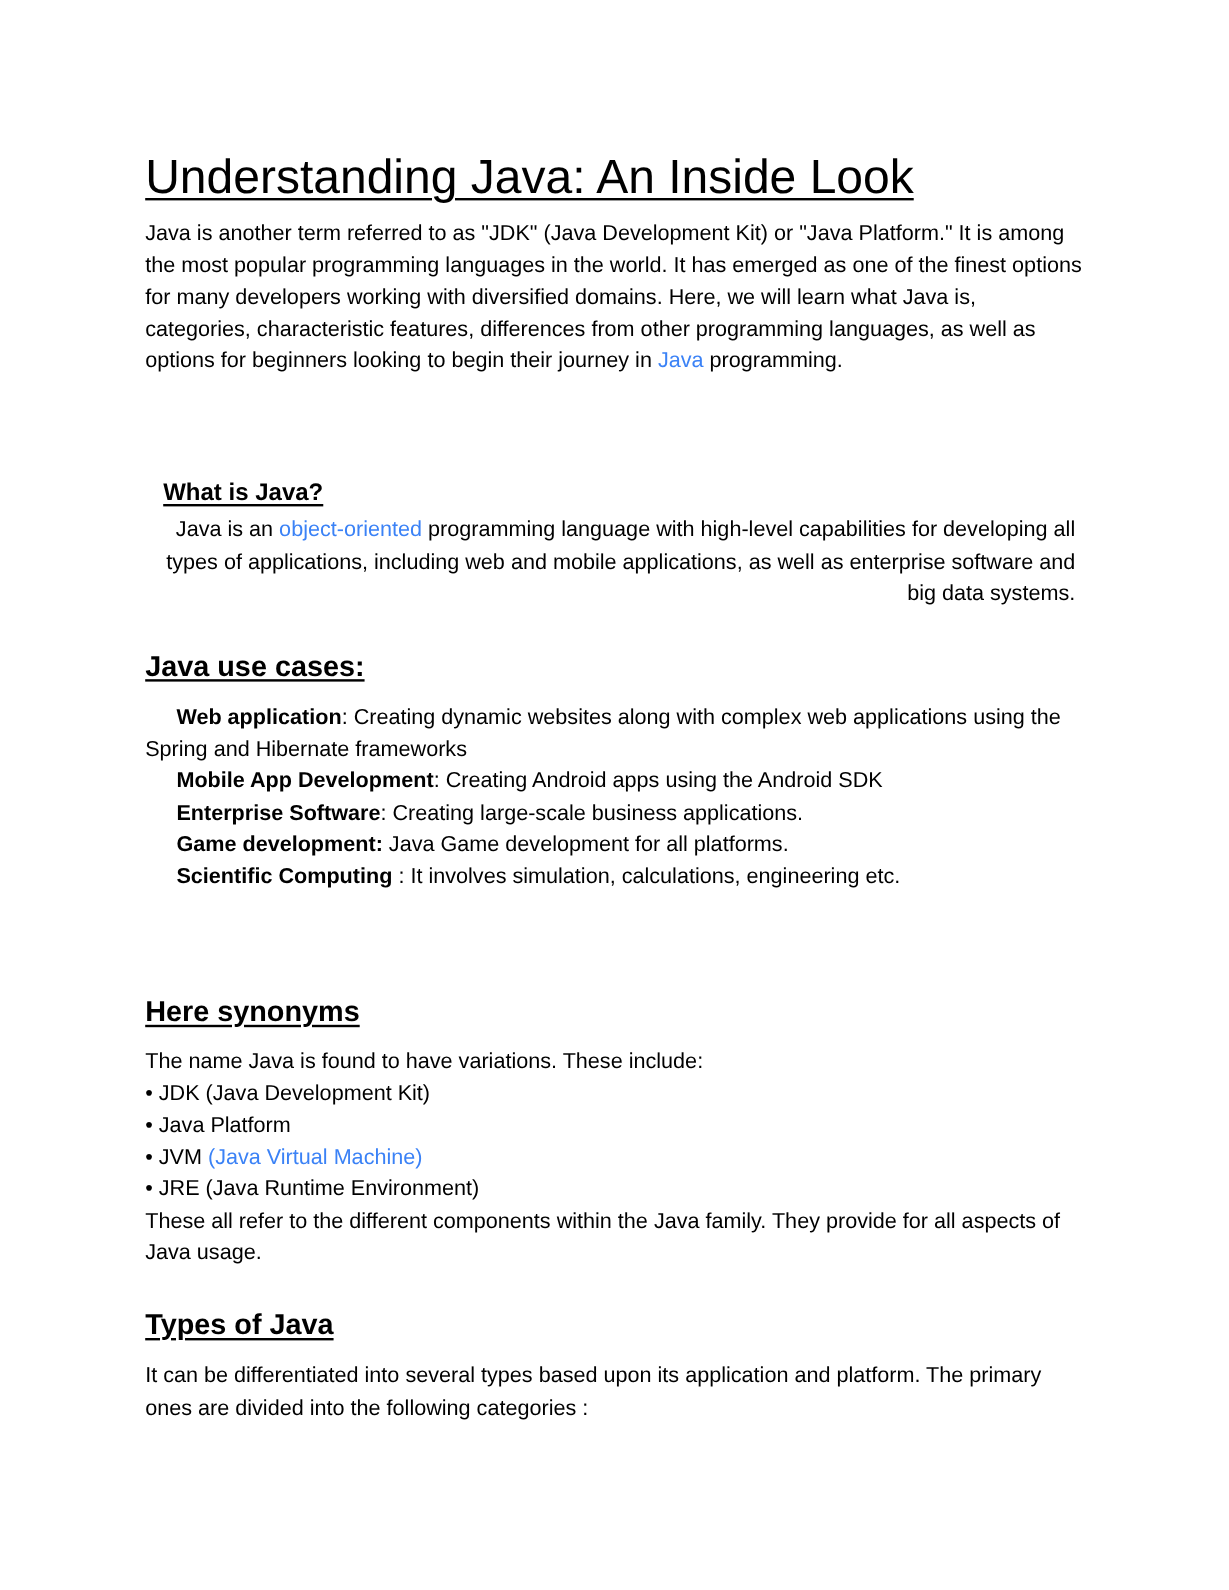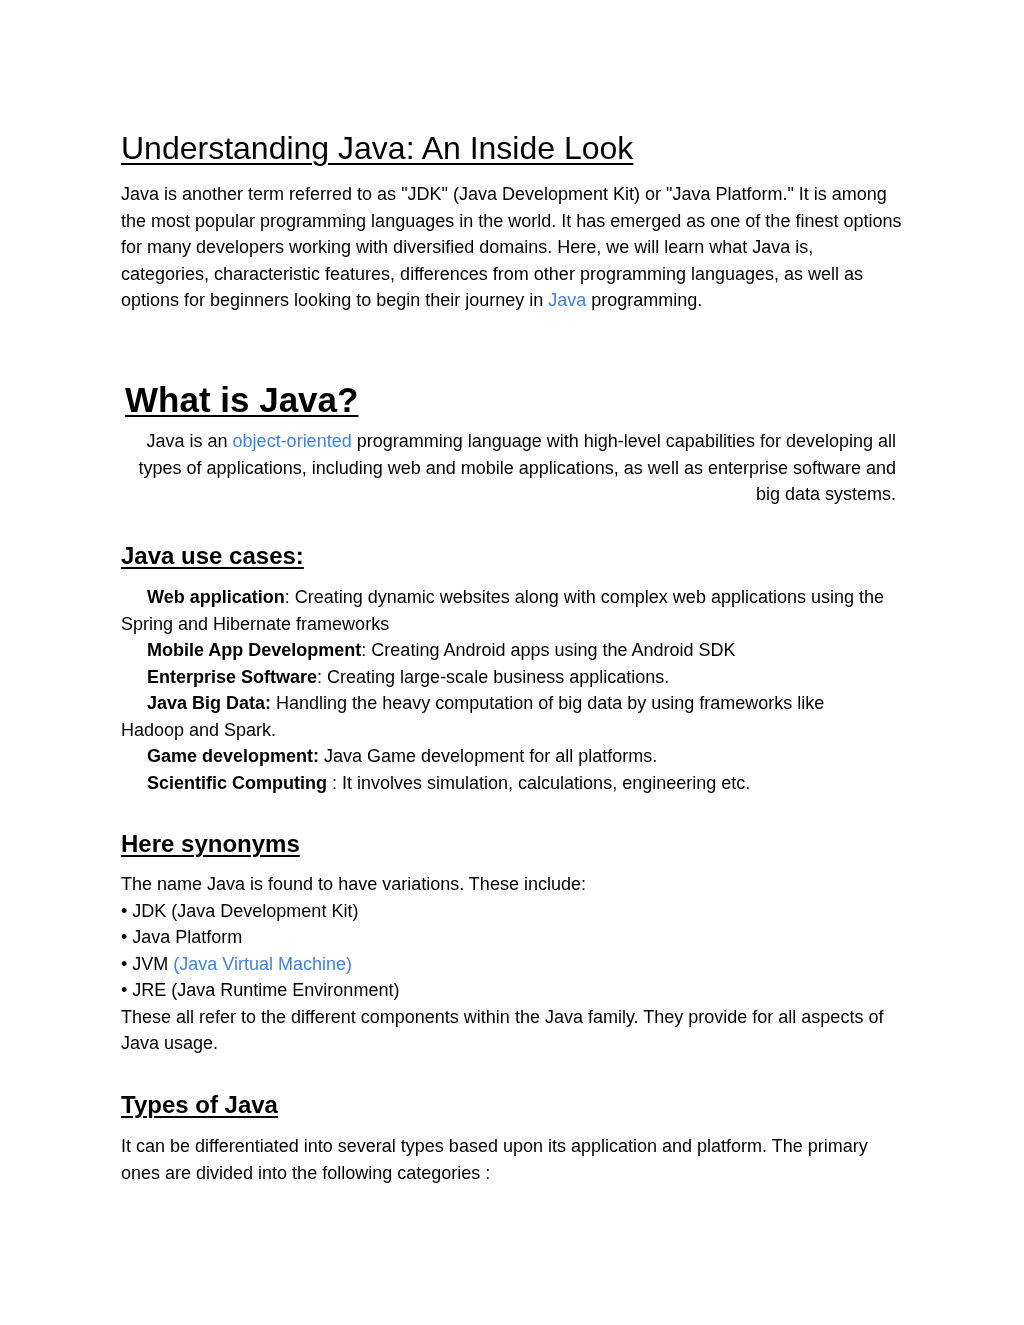--- a/index.html
+++ b/index.html
@@ -1,21 +1,21 @@
 <!DOCTYPE html>
 <html><head>
 <meta charset="utf-8">
 <style>
   html, body { margin: 0; padding: 0; background: #ffffff; }
   body { width: 1024px; height: 1325px; position: relative; overflow: hidden; }
   .page { position: absolute; left: 121px; top: 0; width: 790px; color: #000; font-family: "Liberation Sans", sans-serif; }
-  .title { position: absolute; top: 122px; left: 0; font-size: 32px; font-weight: normal; text-decoration: underline; text-decoration-thickness: 2px; text-underline-offset: 4px; margin: 0; white-space: nowrap; line-height: 52px; }
+  .title { position: absolute; top: 122px; left: 0; font-size: 40px; font-weight: normal; text-decoration: underline; text-decoration-thickness: 2px; text-underline-offset: 4px; margin: 0; white-space: nowrap; line-height: 52px; }
   .p { font-size: 18px; line-height: 26.5px; margin: 0; }
   .block { position: absolute; left: 0; width: 790px; }
-  .h2 { position: absolute; left: 0; font-size: 35px; font-weight: bold; text-decoration: underline; text-decoration-thickness: 2px; text-underline-offset: 3px; margin: 4px; line-height: 38px; white-space: nowrap; }
+  .h2 { position: absolute; left: 0; font-size: 20px; font-weight: bold; text-decoration: underline; text-decoration-thickness: 2px; text-underline-offset: 3px; margin: 15px; line-height: 38px; white-space: nowrap; }
   .h3 { position: absolute; left: 0; font-size: 24px; font-weight: bold; text-decoration: underline; text-decoration-thickness: 2px; text-underline-offset: 3px; margin: 0; line-height: 30px; white-space: nowrap; }
   a.link { color: #3b82f6; cursor: pointer; }
   .b { font-weight: bold; margin-left: 26px; }
   .line { display: block; }
 </style>
 </head>
 <body>
 
 <div class="page">
 
@@ -35,21 +35,20 @@
     </p>
   </div>
 
   <h3 class="h3" style="top:541px;">Java use cases:</h3>
 
   <div class="block" style="top:584px;">
     <p class="p" style="width:770px;">
       <span class="line"><span class="b">Web application</span><span>: Creating dynamic websites along with complex web applications using the Spring and Hibernate frameworks</span></span>
       <span class="line"><span class="b">Mobile App Development</span><span>: Creating Android apps using the Android SDK</span></span>
       <span class="line"><span class="b">Enterprise Software</span><span>: Creating large-scale business applications.</span></span>
-      <span class="line"><span class="b">Java Big Data:</span><span> Handling the heavy computation of big data by using frameworks like Hadoop and Spark.</span></span>
       <span class="line"><span class="b">Game development:</span><span> Java Game development for all platforms.</span></span>
       <span class="line"><span class="b">Scientific Computing</span><span> : It involves simulation, calculations, engineering etc.</span></span>
     </p>
   </div>
 
   <h3 class="h3" style="top:829px;">Here synonyms</h3>
 
   <div class="block" style="top:871px;">
     <p class="p" style="width:770px;">
       <span class="line">The name Java is found to have variations. These include:</span>

